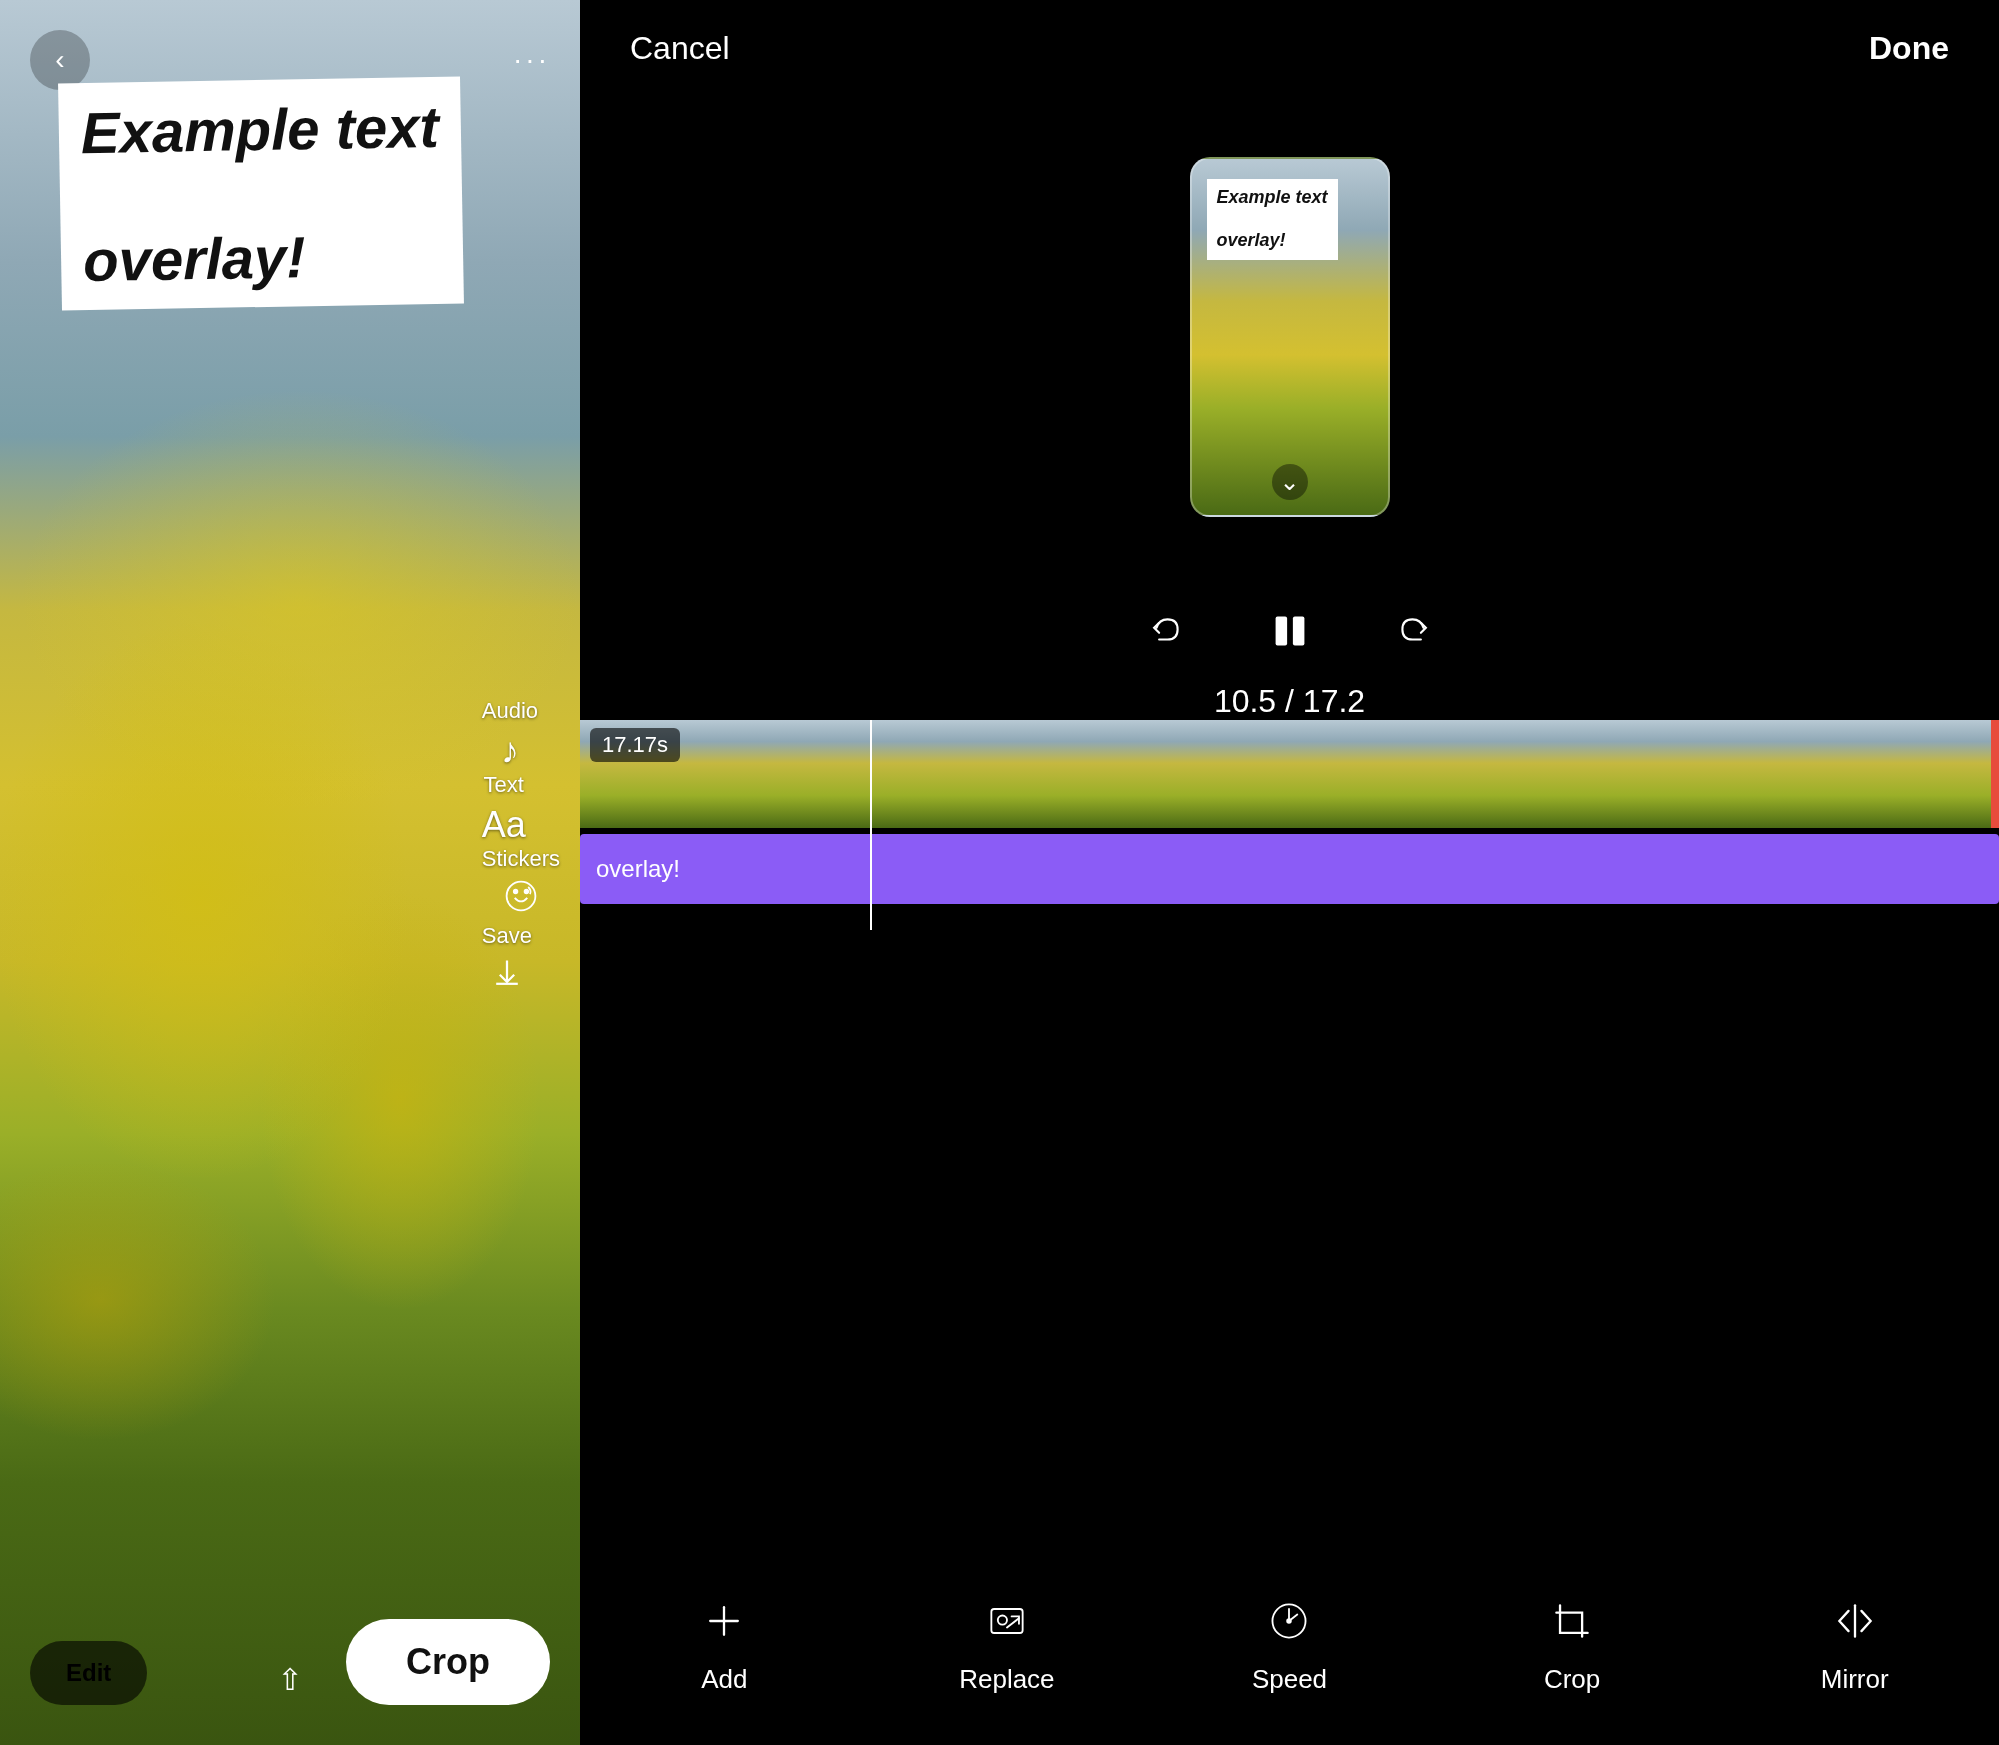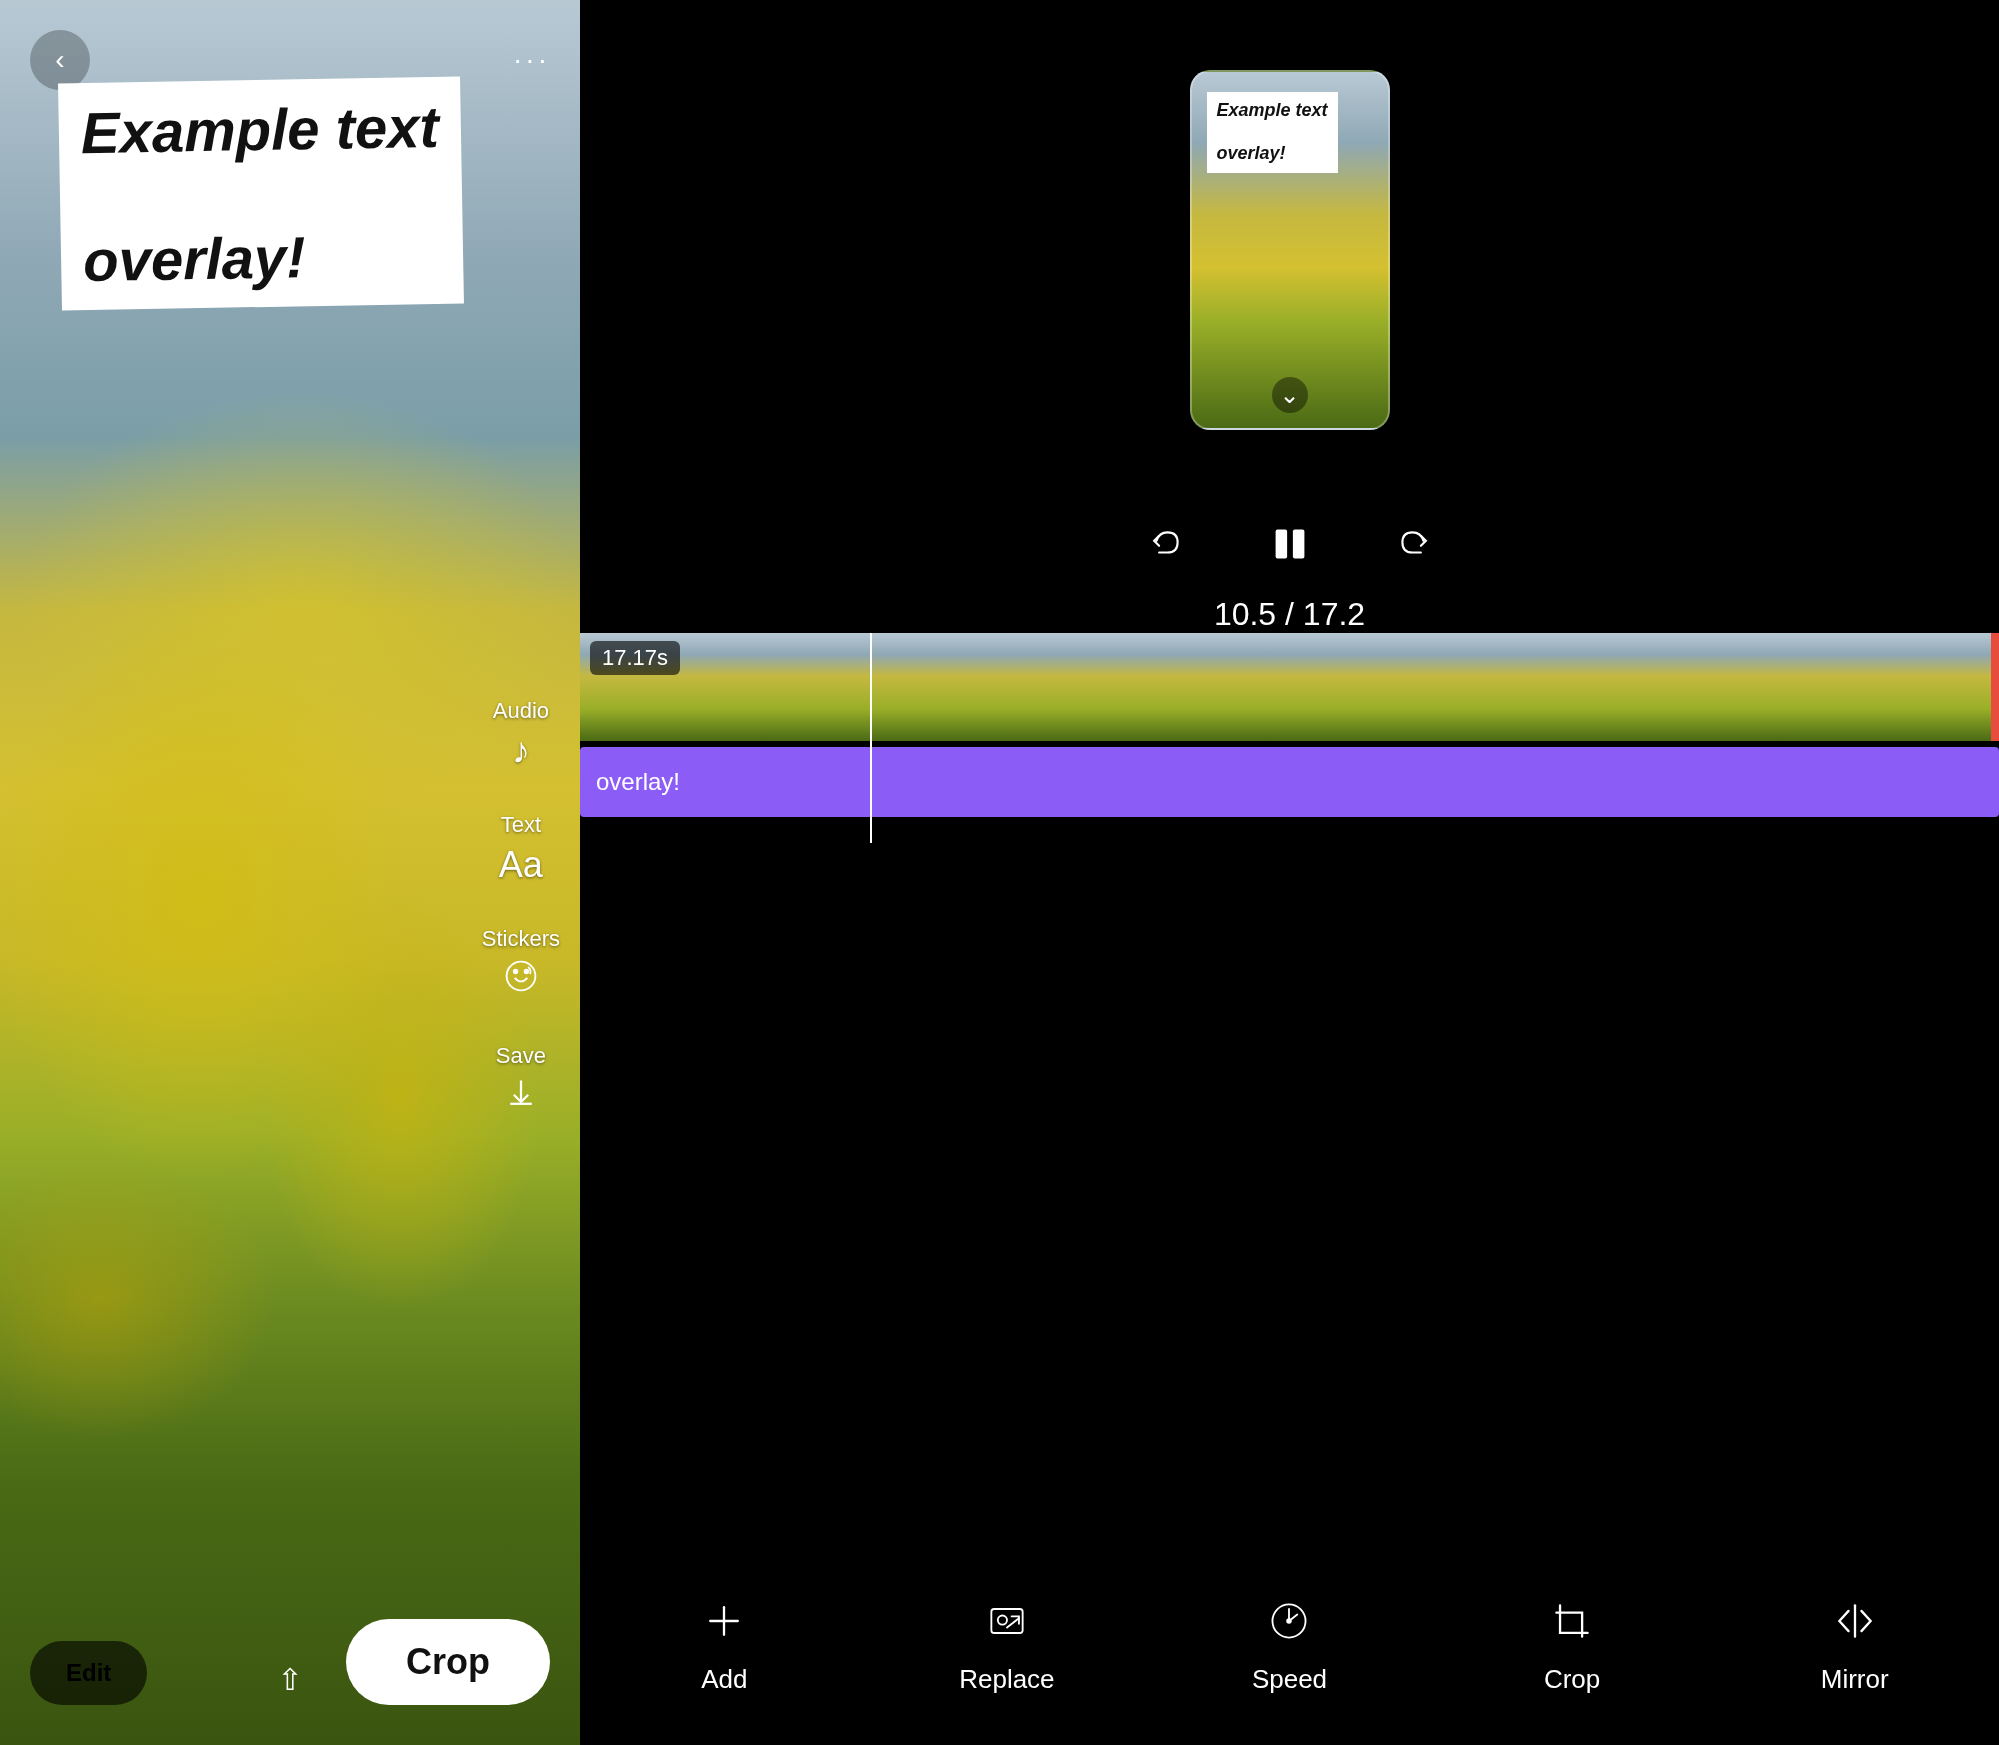--- a/index.html
+++ b/index.html
@@ -103,23 +103,22 @@
       line-height: 1.1;
       display: block;
     }
 
     .right-tools {
       position: absolute;
       right: 20px;
       top: 40%;
       display: flex;
       flex-direction: column;
-      gap: 40px;
       z-index: 10;
-      align-items: center;
+      align-items: flex-start;
     }
 
     .tool-item {
       display: flex;
       flex-direction: column;
       align-items: center;
       gap: 6px;
       cursor: pointer;
     }
 
@@ -452,20 +451,24 @@
 
   <div class="bottom-bar">
     <button class="edit-btn">Edit</button>
     <span class="chevron-up">⇧</span>
     <button class="next-btn">Crop</button>
   </div>
 </div>
 
 <div class="right-panel">
 
+  <div class="right-top-bar">
+    <button class="cancel-btn">Cancel</button>
+    <button class="done-btn">Done</button>
+  </div>
 
   <div class="preview-area">
     <div class="preview-card">
       <div class="preview-text-overlay">
         <span>
           <span>Example text</span><br>
           <span>overlay!</span>
         </span>
       </div>
       <div class="preview-chevron">⌄</div>

